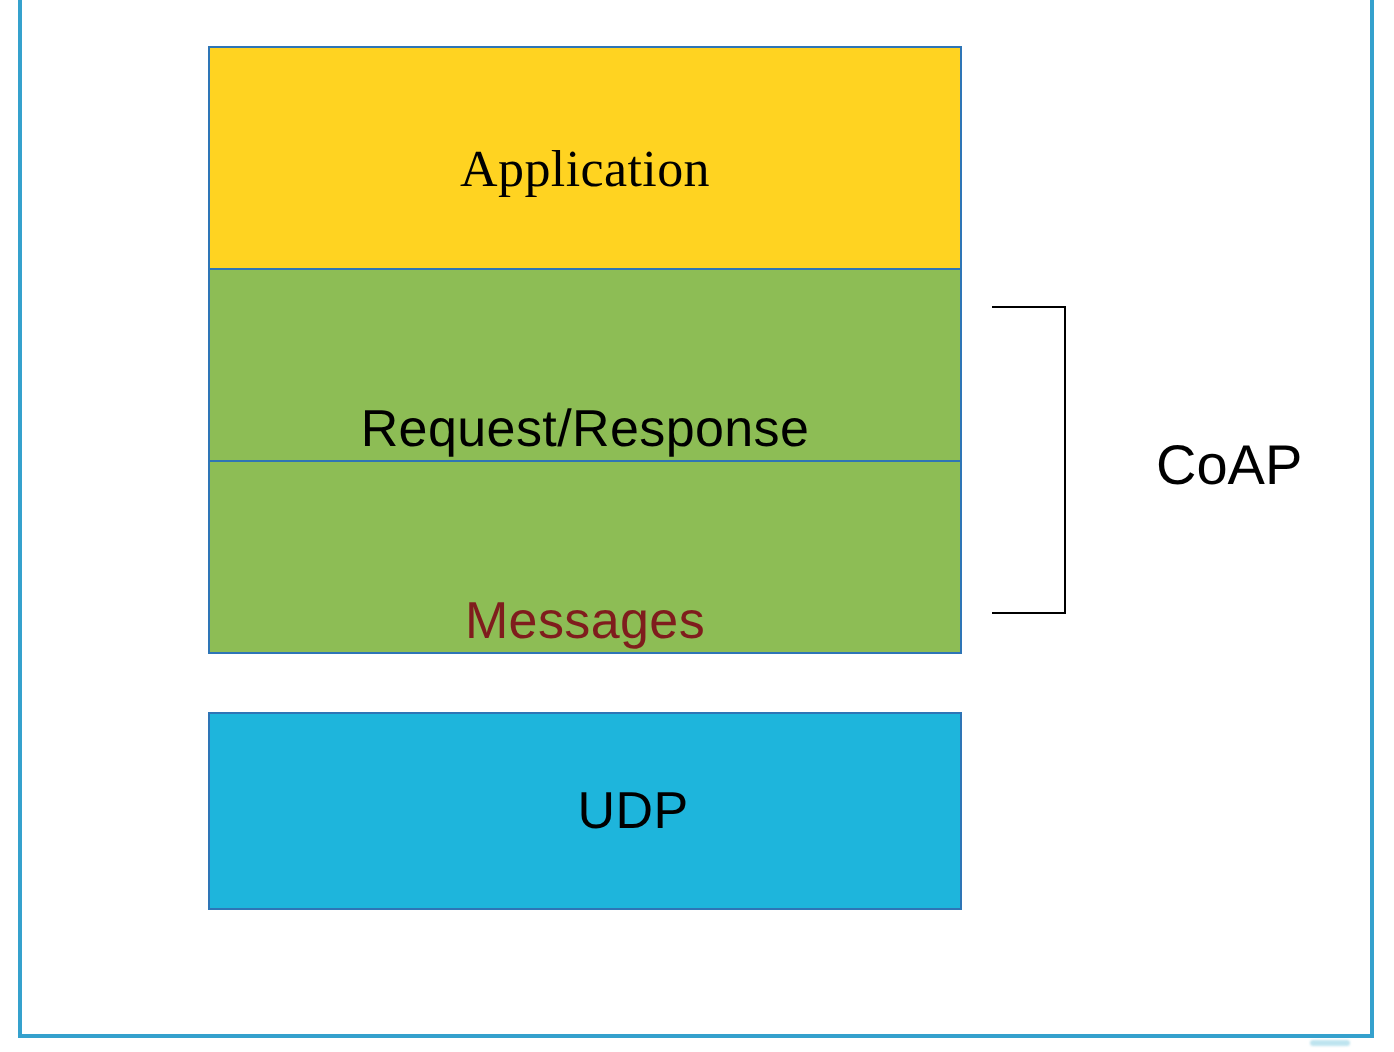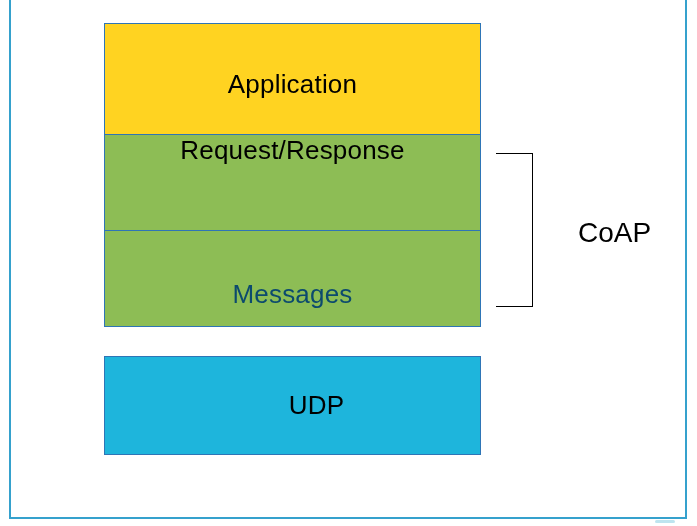--- a/index.html
+++ b/index.html
@@ -32,33 +32,33 @@
     box-sizing: border-box;
     display: flex;
     align-items: center;
     justify-content: center;
   }
   .box-label {
     font-size: 26px;
     letter-spacing: 0.2px;
     white-space: nowrap;
   }
-  .app-box { top: 23px; height: 123px; }
+  .app-box { top: 23px; height: 123px; font-family: Liberation Serif, serif; }
   .coap-box {
     top: 134px;
     height: 193px;
     flex-direction: column;
     align-items: stretch;
     justify-content: flex-start;
     padding: 0;
   }
   .coap-section {
     flex: 1 1 0;
     display: flex;
-    align-items: flex-start;
+    align-items: flex-end;
     justify-content: center;
   }
   .coap-divider {
     height: 1.5px;
     width: 100%;
     flex: 0 0 auto;
   }
   .udp-box { top: 356px; height: 99px; }
 
   
@@ -105,21 +105,21 @@
   <div class="box app-box" style="background-color: rgb(255, 211, 33); border-color: rgb(46, 117, 182);">
     <span class="box-label" style="color: rgb(0, 0, 0);">Application</span>
   </div>
 
   <div class="box coap-box" style="background-color: rgb(141, 189, 85); border-color: rgb(46, 117, 182);">
     <div class="coap-section">
       <span class="box-label" style="color: rgb(0, 0, 0);">Request/Response</span>
     </div>
     <div class="coap-divider" style="background-color: rgb(46, 117, 182);"></div>
     <div class="coap-section">
-      <span class="box-label" style="color: #0c4a6e; margin-top: 48px;">Messages</span>
+      <span class="box-label" style="color: #7f1d1d; margin-top: 48px;">Messages</span>
     </div>
   </div>
 
   <div class="box udp-box" style="background-color: rgb(30, 181, 220); border-color: rgb(46, 117, 182); padding-left: 48px;">
     <span class="box-label" style="color: rgb(0, 0, 0);">UDP</span>
   </div>
 
   <div class="bracket" style="border-color: rgb(0, 0, 0);"></div>
 
   <div class="bracket-label" style="color: rgb(0, 0, 0);">CoAP</div>

